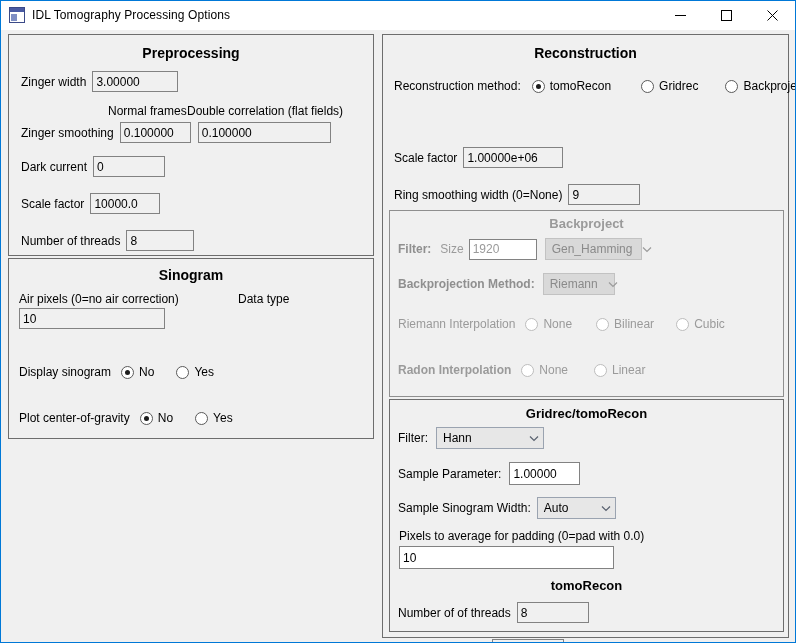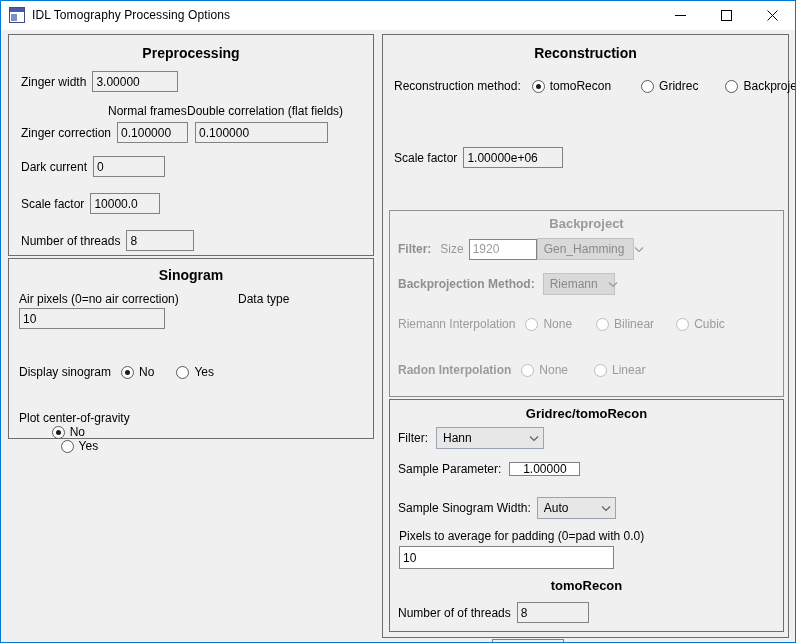--- a/index.html
+++ b/index.html
@@ -201,21 +201,21 @@
       </div>
 
       <div class="row" style="left:99px; top:69px;">
         <span class="lbl">Normal frames</span>
       </div>
       <div class="row" style="left:178px; top:69px;align-items:center;">
         <span class="lbl">Double correlation (flat fields)</span>
       </div>
 
       <div class="row" style="left:12px; top:87px;">
-        <span class="lbl">Zinger correction</span>
+        <span class="lbl">Zinger smoothing</span>
         <input class="tinput" style="width: 71px; margin-left: 6px;" type="text" value="0.100000">
         <input class="tinput" style="width: 133px; margin-left: 7px;" type="text" value="0.100000">
       </div>
 
       <div class="row" style="left:12px; top:121px;">
         <span class="lbl">Dark current</span>
         <input class="tinput" style="width: 72px; margin-left: 6px;" type="text" value="0">
       </div>
 
       <div class="row" style="left:12px; top:158px;">
@@ -247,21 +247,21 @@
         <label class="radio" style="margin-right:22px;">
           <span class="rdot on"></span>
           <span class="rlabel">No</span>
         </label>
         <label class="radio">
           <span class="rdot"></span>
           <span class="rlabel">Yes</span>
         </label>
       </div>
 
-      <div class="row" style="left:10px; top:152px;flex-direction:column;">
+      <div class="row" style="left:10px; top:152px;">
         <span class="lbl" style="margin-right:10px;">Plot center-of-gravity</span>
         <label class="radio" style="margin-right:22px;">
           <span class="rdot on"></span>
           <span class="rlabel">No</span>
         </label>
         <label class="radio">
           <span class="rdot"></span>
           <span class="rlabel">Yes</span>
         </label>
       </div>
@@ -285,30 +285,34 @@
           <span class="rdot"></span>
           <span class="rlabel">Backproject</span>
         </label>
       </div>
 
       <div class="row" style="left:11px; top:112px;">
         <span class="lbl">Scale factor</span>
         <input class="tinput" style="width: 100px; margin-left: 6px;" type="text" value="1.00000e+06">
       </div>
 
+      <div class="row" style="left:11px; top:149px;">
+        <span class="lbl">Ring smoothing width (0=None)</span>
+        <input class="tinput" style="width: 72px; margin-left: 6px;" type="text" value="9">
+      </div>
 
       <div class="panel" style="left:6px; top:175px; width:395px; height:187px; border-color:#8f8f8f;">
 
         <div class="panel-title sub disabled" style="position:absolute; left:0; right:0; top:5px;">Backproject</div>
 
         <div class="row" style="left:8px; top:27px;">
           <span class="lbl dim-bold" style="margin-right:9px;">Filter:</span>
           <span class="lbl dim" style="margin-right:5px;">Size</span>
           <input class="tinput disabled white" style="width: 68px;" type="text" disabled="" value="1920">
-          <span class="ddown disabled" style="width:97px; ">
+          <span class="ddown disabled" style="width:97px; margin-left:8px;">
             <span class="dd-val">Gen_Hamming</span>
             <span class="chev">
               <svg width="10" height="7" viewBox="0 0 10 7">
                   <path d="M1 1.5 L5 5.5 L9 1.5" fill="none" stroke="#9b9b9b" stroke-width="1.2"></path>
                 </svg>
             </span>
           </span>
         </div>
 
         <div class="row" style="left:8px; top:62px;">
@@ -363,21 +367,21 @@
             <span class="chev">
               <svg width="10" height="7" viewBox="0 0 10 7">
                   <path d="M1 1.5 L5 5.5 L9 1.5" fill="none" stroke="#5a6270" stroke-width="1.2"></path>
                 </svg>
             </span>
           </span>
         </div>
 
         <div class="row" style="left:8px; top:62px;">
           <span class="lbl">Sample Parameter:</span>
-          <input class="tinput white" style="width: 71px; margin-left: 8px; height: 14px; text-align: center;" type="text" value="1.00000">
+          <input class="tinput white" style="width: 71px; margin-left: 8px; height: 23px;" type="text" value="1.00000">
         </div>
 
         <div class="row" style="left:8px; top:97px;">
           <span class="lbl" style="margin-right:6px;">Sample Sinogram Width:</span>
           <span class="ddown" style="width:79px;">
             <span class="dd-val">Auto</span>
             <span class="chev">
               <svg width="10" height="7" viewBox="0 0 10 7">
                   <path d="M1 1.5 L5 5.5 L9 1.5" fill="none" stroke="#5a6270" stroke-width="1.2"></path>
                 </svg>

